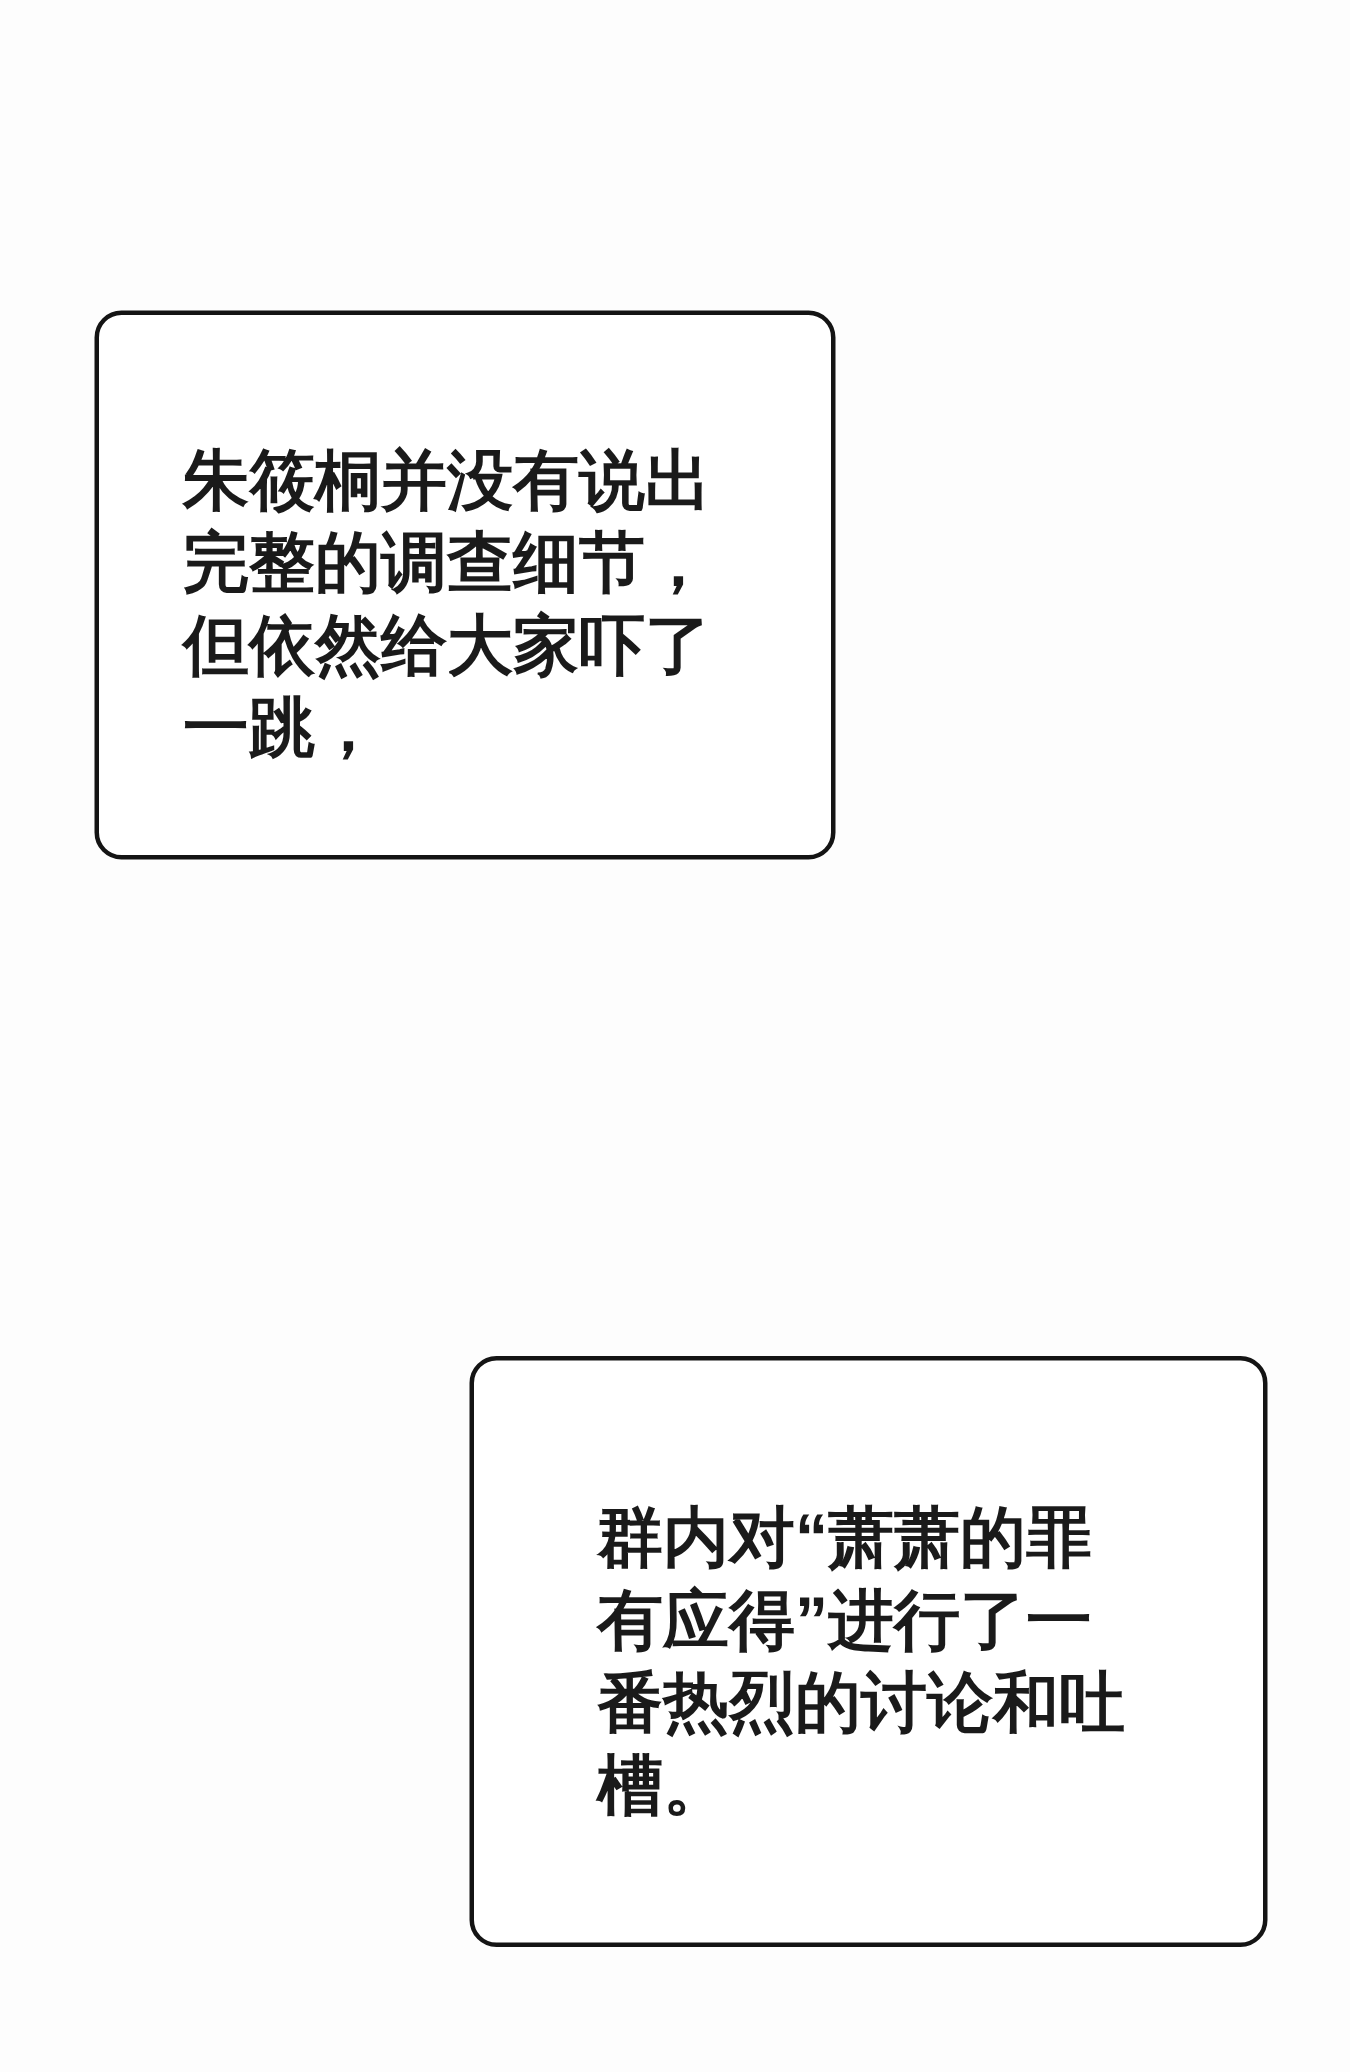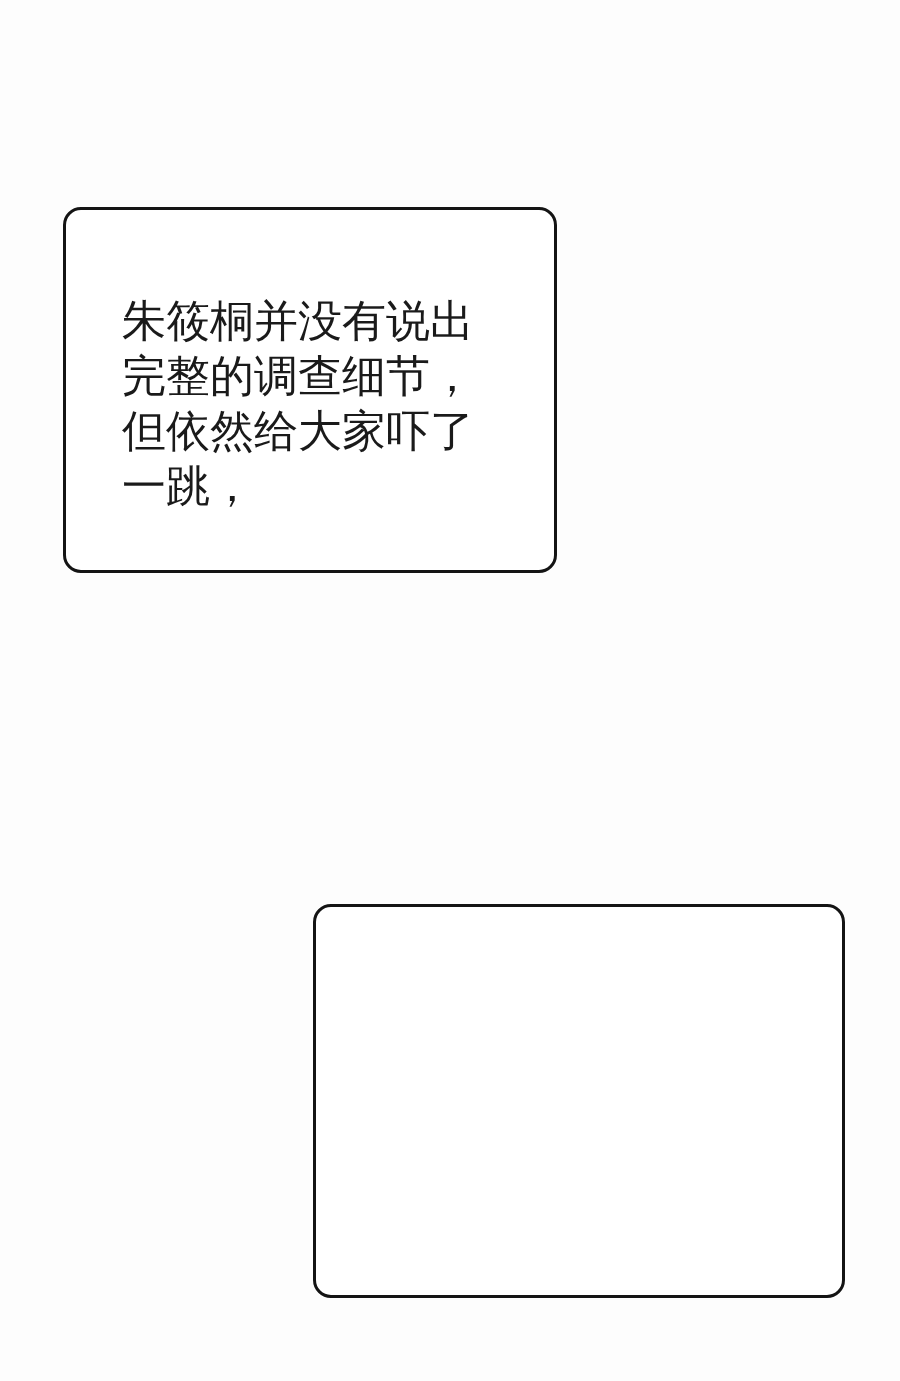--- a/index.html
+++ b/index.html
@@ -29,21 +29,21 @@
     border: 3.5px solid #141414;
     border-radius: 18px;
   }
 
   .bubble-text {
     position: absolute;
     margin: 0;
     padding: 0;
     color: #1a1a1a;
     font-family: "Liberation Sans", "DejaVu Sans", sans-serif;
-    font-weight: 400;
+    font-weight: 700;
     font-size: 44px;
     line-height: 55px;
     letter-spacing: 0px;
     white-space: pre-line;
     text-align: left;
     -webkit-font-smoothing: antialiased;
   }
 
   
   #bubble-1 {
@@ -78,14 +78,18 @@
 
   <div class="speech-bubble" id="bubble-1" style="background: rgb(255, 255, 255); border-color: rgb(20, 20, 20);"></div>
 
   <p class="bubble-text" id="bubble-1-text">朱筱桐并没有说出
 完整的调查细节，
 但依然给大家吓了
 一跳，</p>
 
   <div class="speech-bubble" id="bubble-2" style="background: rgb(255, 255, 255); border-color: rgb(20, 20, 20);"></div>
 
+  <p class="bubble-text" id="bubble-2-text">群内对“萧萧的罪
+有应得”进行了一
+番热烈的讨论和吐
+槽。</p>
 
 </div>
 
 </body></html>

